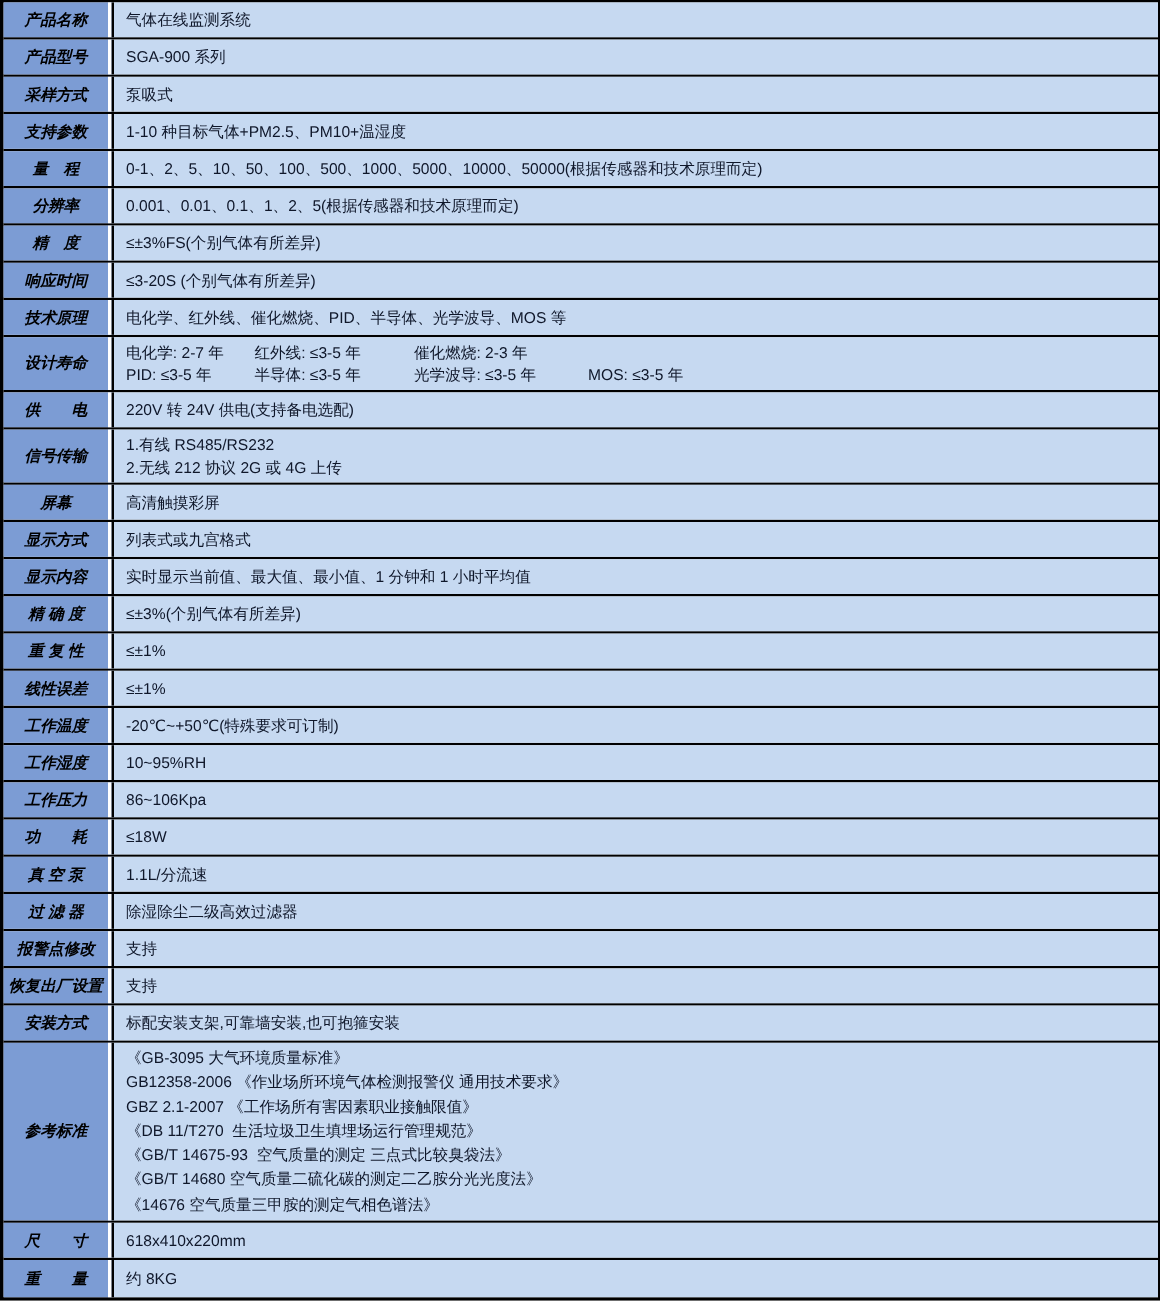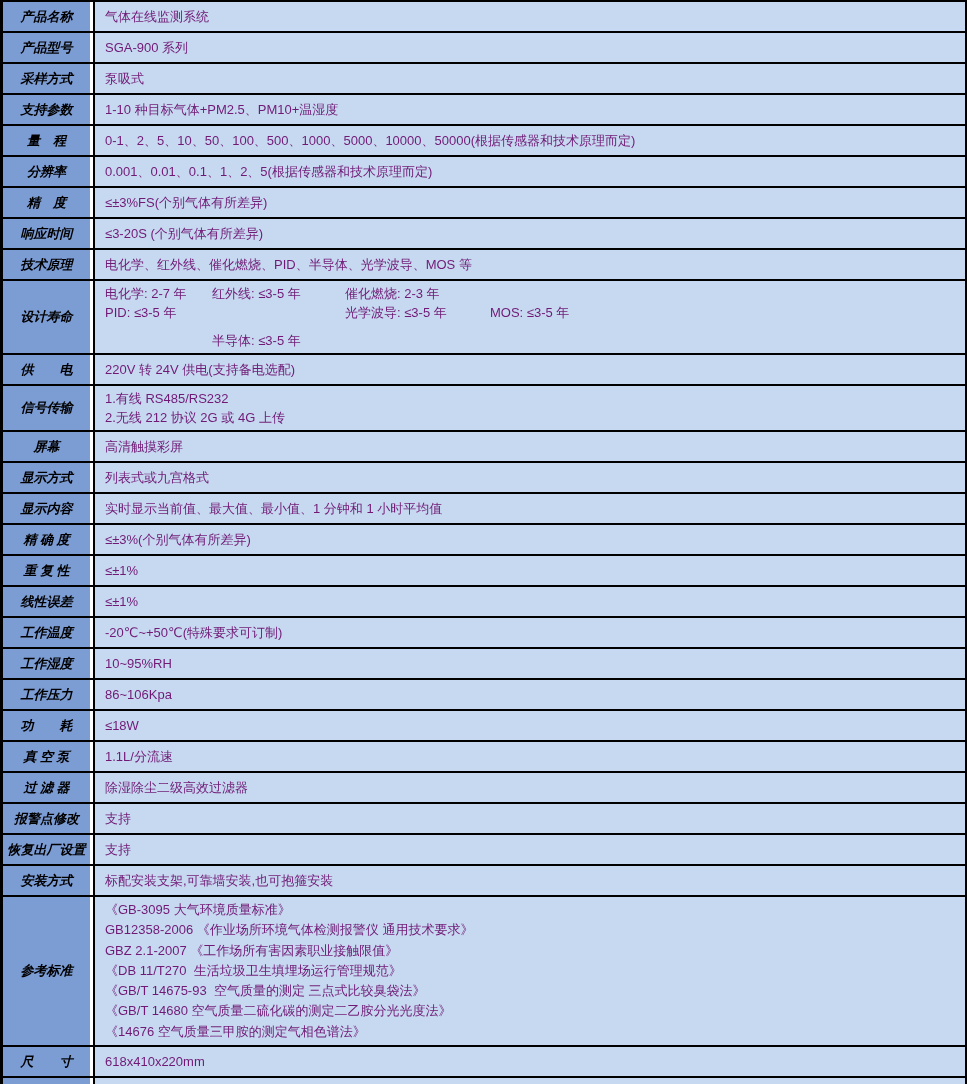--- a/index.html
+++ b/index.html
@@ -37,21 +37,21 @@
     font-style: italic;
   }
   .cell-value {
     flex: 1;
     background: var(--value-bg, #c6d9f1);
     border-left: 2px solid var(--grid, #000);
     display: flex;
     flex-direction: column;
     justify-content: center;
     font-size: 13px;
-    color: #701a75;
+    color: #0f172a;
     padding: 3px 6px 3px 10px;
     box-sizing: border-box;
   }
   .value-line { line-height: 19px; white-space: pre-wrap; }
   .seg { display: inline-block; vertical-align: top; }
 </style>
 </head>
 <body>
 
 <div id="spec-table">
@@ -106,21 +106,21 @@
     <div class="row">
       <div class="cell-label">技术原理</div>
       <div class="cell-value">
         <div class="value-line"><span class="seg">电化学、红外线、催化燃烧、PID、半导体、光学波导、MOS 等</span></div>
       </div>
     </div>
     <div class="row">
       <div class="cell-label">设计寿命</div>
       <div class="cell-value">
         <div class="value-line"><span class="seg" style="min-width: 107px;">电化学: 2-7 年</span><span class="seg" style="min-width: 133px;">红外线: ≤3-5 年</span><span class="seg" style="min-width: 145px;">催化燃烧: 2-3 年</span></div>
-        <div class="value-line"><span class="seg" style="min-width: 107px;">PID: ≤3-5 年</span><span class="seg" style="min-width: 133px; margin-top: 28px;">半导体: ≤3-5 年</span><span class="seg" style="min-width: 145px;">光学波导: ≤3-5 年</span><span class="seg">MOS: ≤3-5 年</span></div>
+        <div class="value-line"><span class="seg" style="min-width: 107px;">PID: ≤3-5 年</span><span class="seg" style="min-width: 133px;">半导体: ≤3-5 年</span><span class="seg" style="min-width: 145px;">光学波导: ≤3-5 年</span><span class="seg">MOS: ≤3-5 年</span></div>
       </div>
     </div>
     <div class="row">
       <div class="cell-label">供　　电</div>
       <div class="cell-value">
         <div class="value-line"><span class="seg">220V 转 24V 供电(支持备电选配)</span></div>
       </div>
     </div>
     <div class="row">
       <div class="cell-label">信号传输</div>

